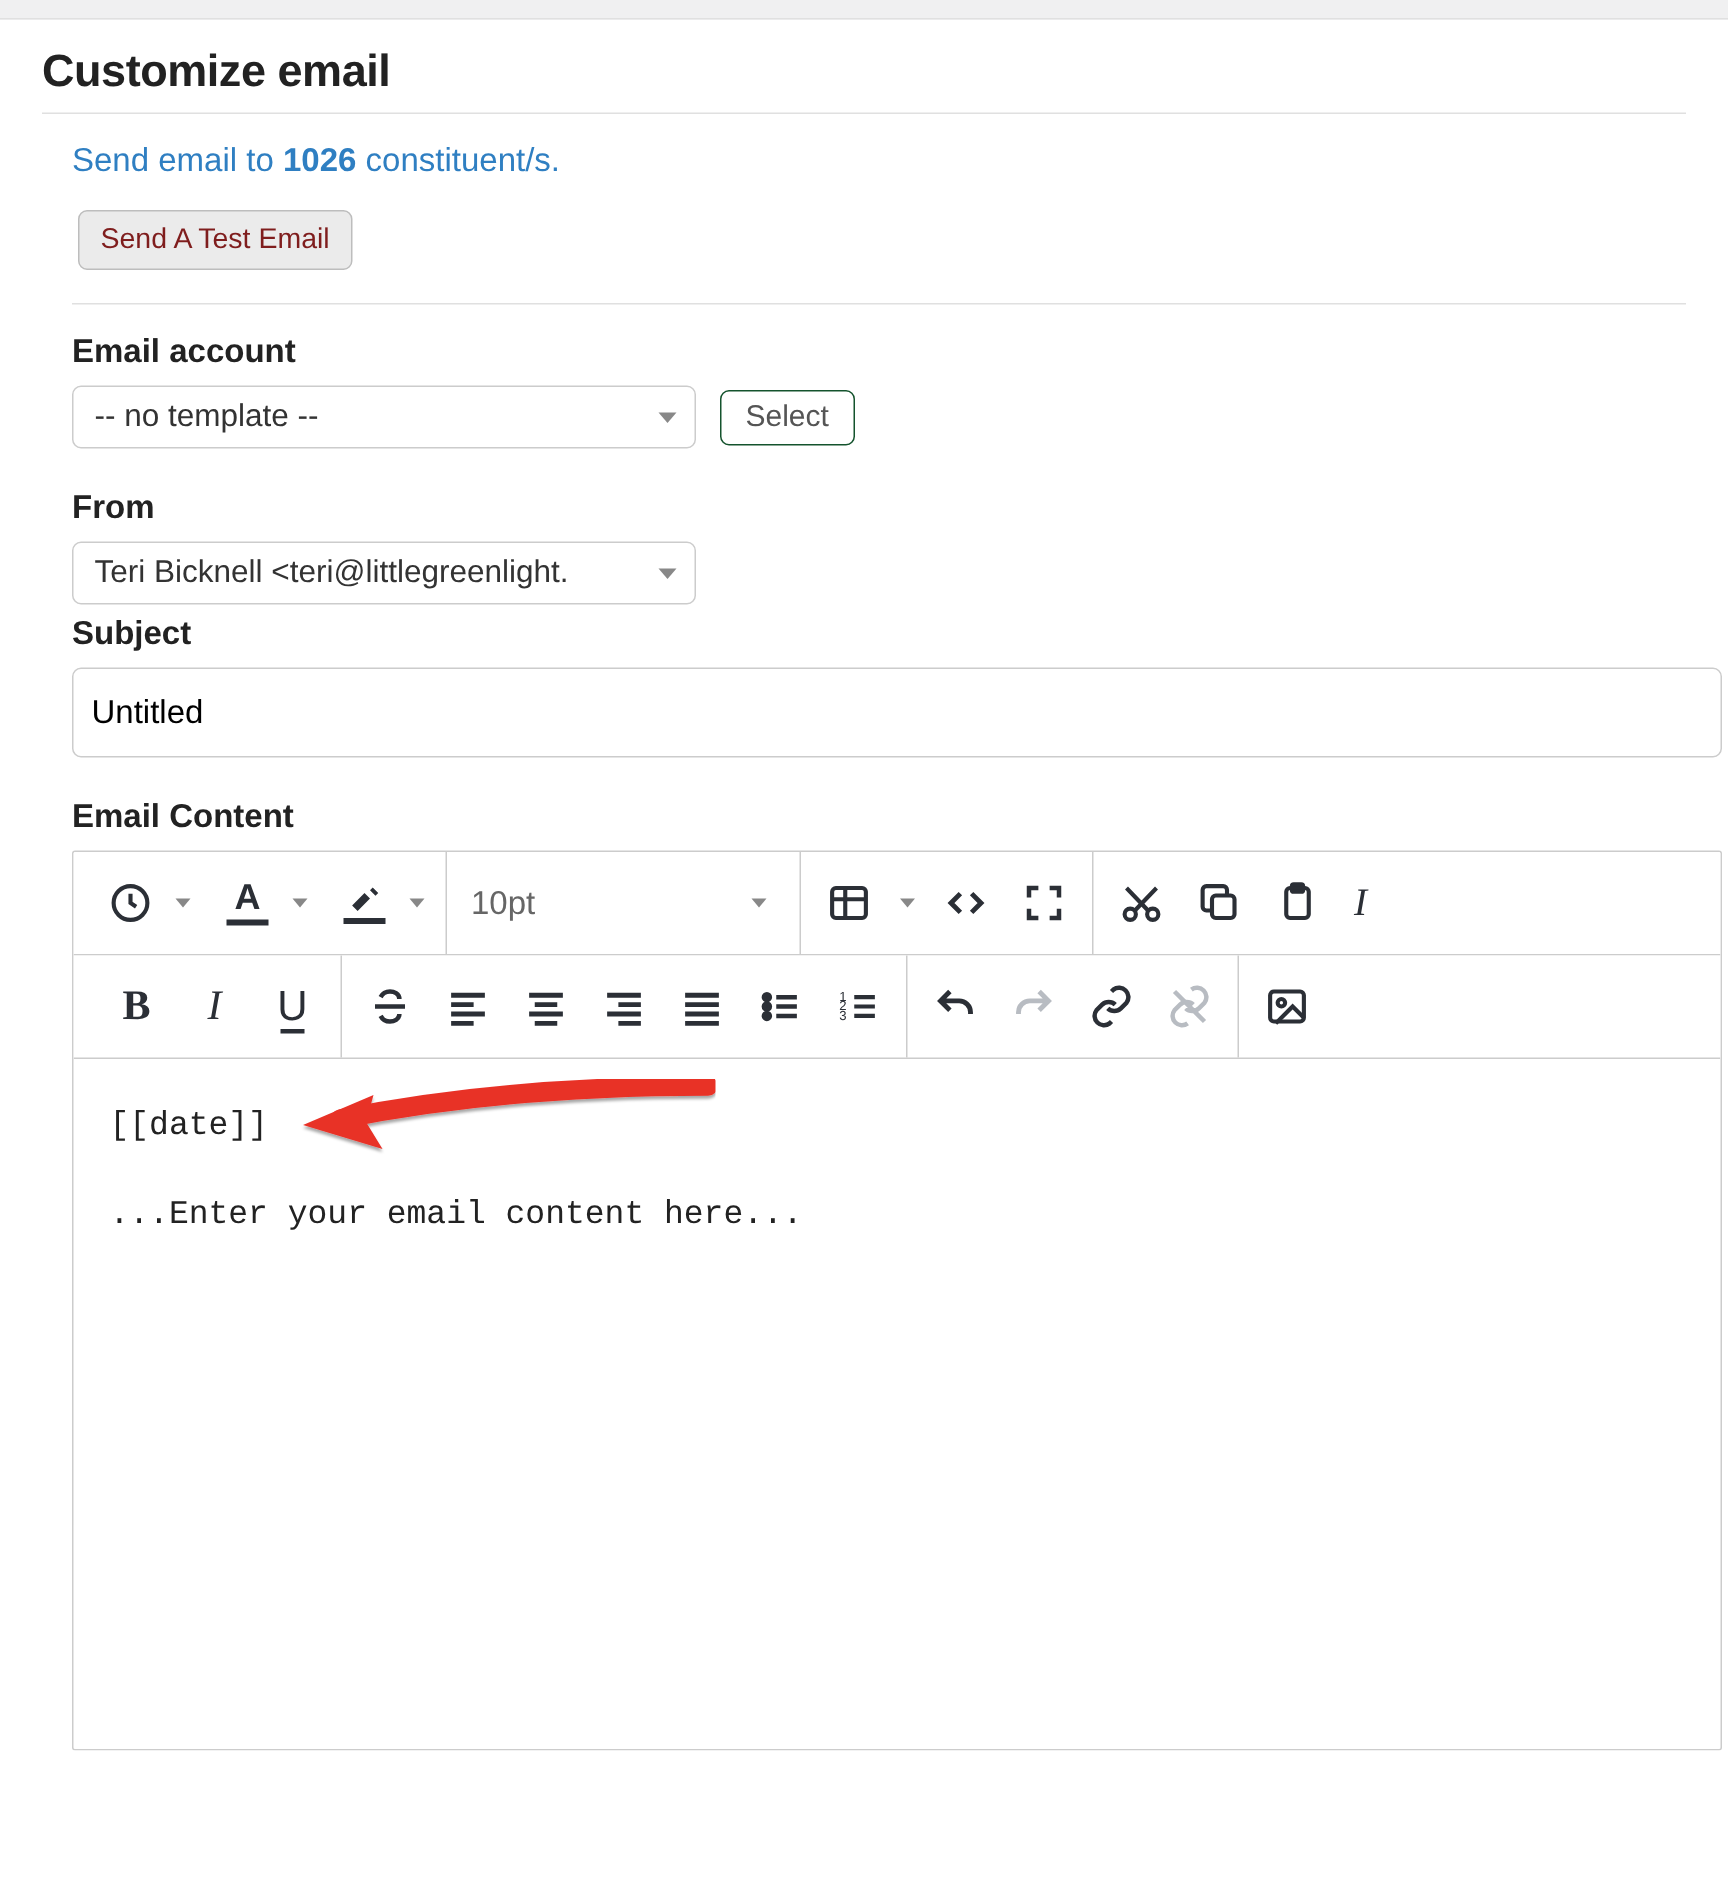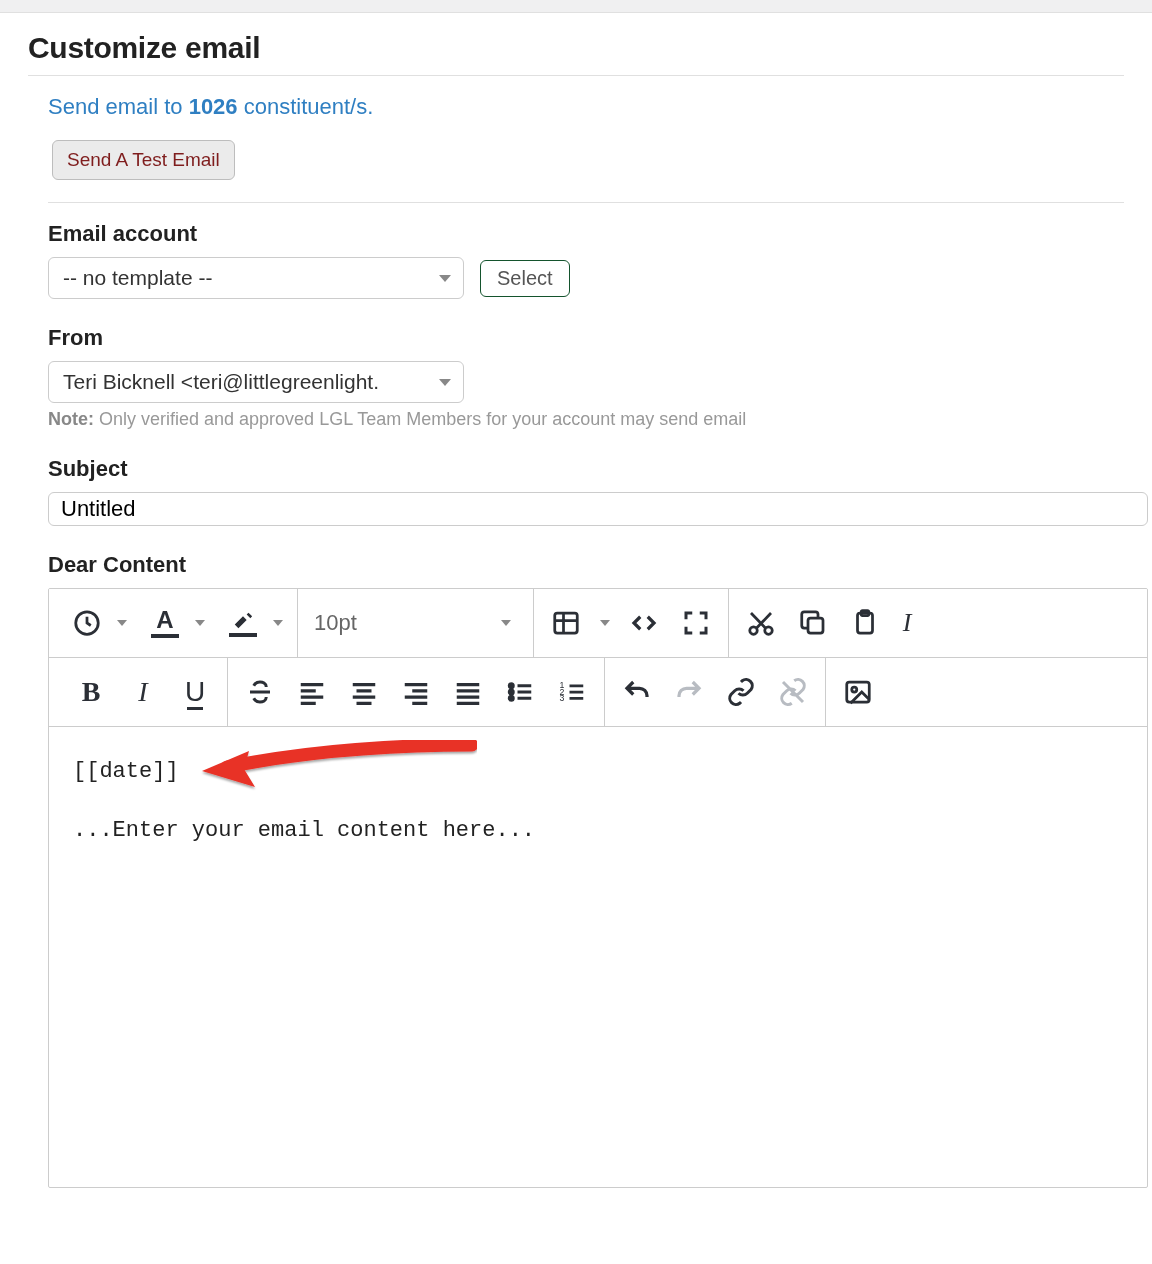--- a/index.html
+++ b/index.html
@@ -92,21 +92,21 @@
     }
     .note {
       margin: 6px 0 26px 20px;
       font-size: 18px;
       color: #999;
     }
     .note strong { font-weight: 700; color: #888; }
     .subject-input {
       margin: 0 0 26px 20px;
       width: 1100px;
-      height: 34px;
+      height: 60px;
       padding: 0 12px;
       font-size: 22px;
       border: 1px solid #ccc;
       border-radius: 6px;
       background: #fff;
     }
     .editor-wrap {
       margin: 0 0 0 20px;
       border: 1px solid #ccc;
       border-radius: 2px;
@@ -206,28 +206,25 @@
     <button class="btn-select">Select</button>
   </div>
 
   <div class="section-label">From</div>
   <div class="select-row" style="margin-bottom:6px;">
     <div class="fake-select from">
       <span style="white-space:nowrap; overflow:hidden; text-overflow:clip; max-width:370px;">Teri Bicknell &lt;teri@littlegreenlight.</span>
       <span class="caret"></span>
     </div>
   </div>
-  <div class="note">
-    <strong>Note:</strong><span> Only verified and approved LGL Team Members for your account may send email</span>
-  </div>
 
   <div class="section-label">Subject</div>
   <input class="subject-input" type="text" value="Untitled" style="">
 
-  <div class="section-label">Dear Content</div>
+  <div class="section-label">Email Content</div>
 
   <div class="editor-wrap">
 
     <div class="toolbar">
       <div class="tgroup" style="padding-left:18px;">
         <div class="tbtn" style="width:40px;">
           <svg viewBox="0 0 24 24" fill="none" stroke="#2b2f36" stroke-width="2.2">
               <circle cx="12" cy="12" r="9"></circle>
               <path d="M12 7v5l3 2"></path>
             </svg>

